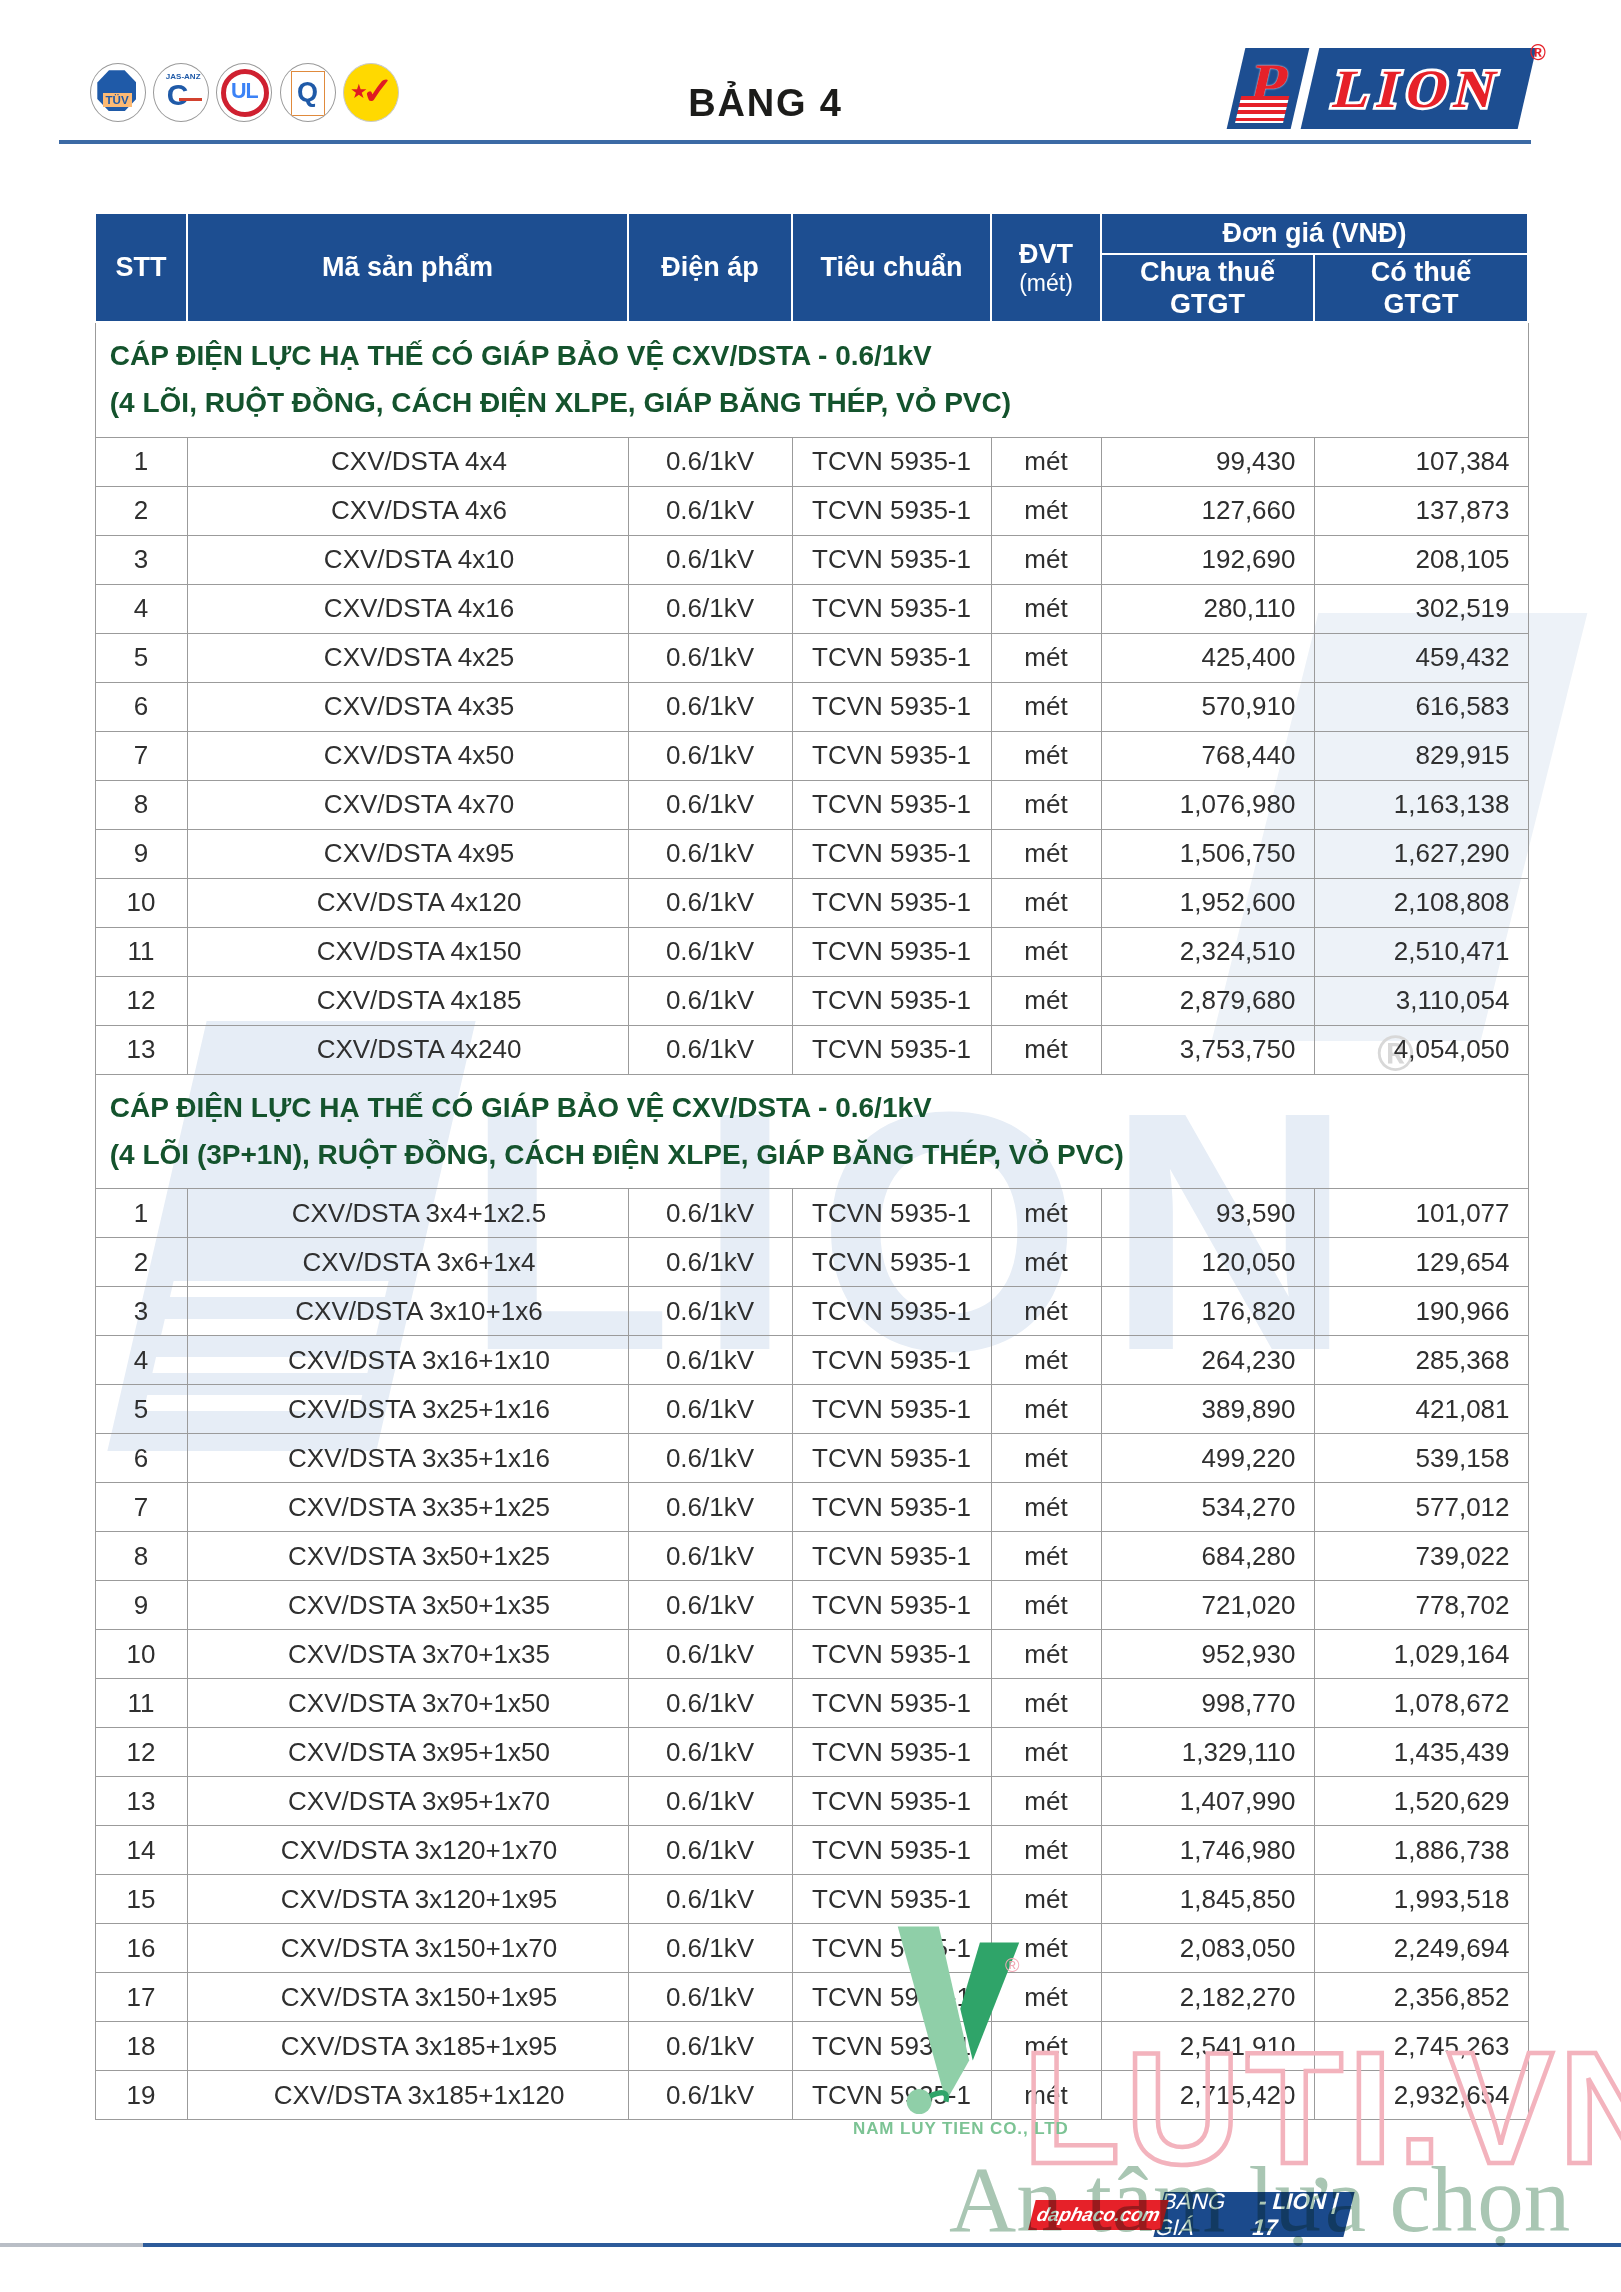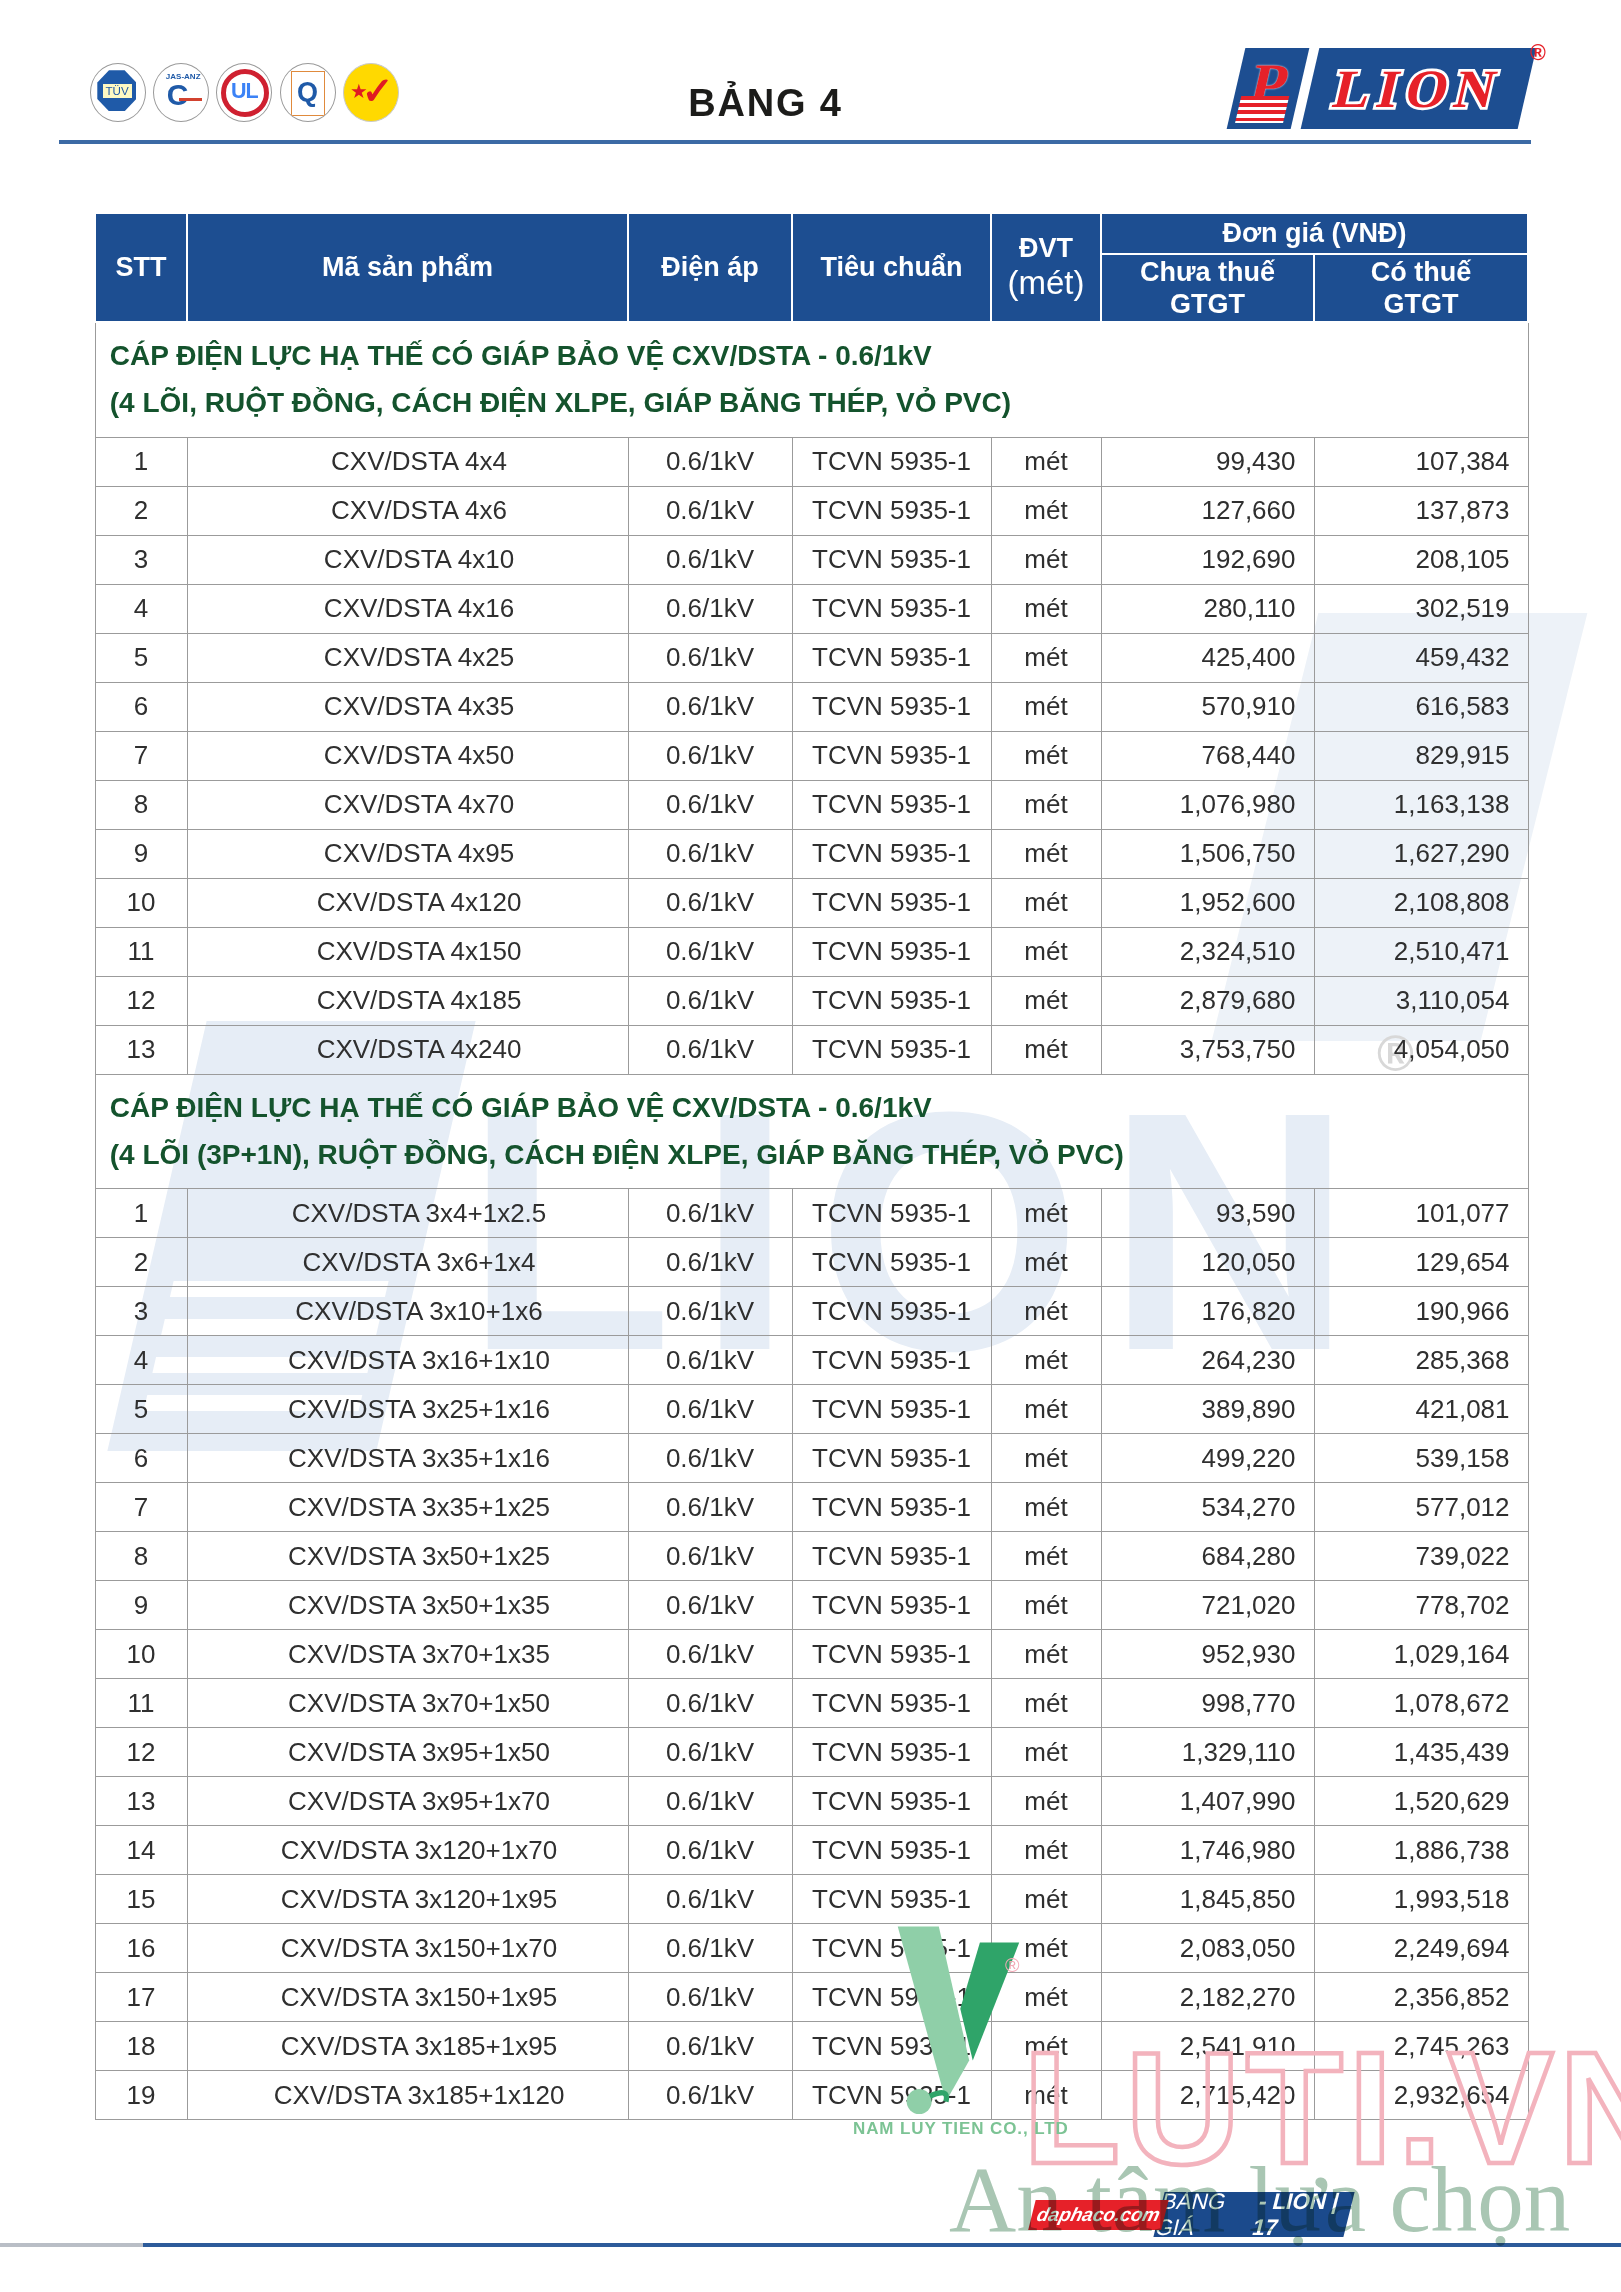--- a/index.html
+++ b/index.html
@@ -7,22 +7,22 @@
     width:1621px; height:2293px; position:relative; background:#ffffff;
     font-family:"Liberation Sans", sans-serif; overflow:hidden;
   }
 
   
   .badges { position:absolute; left:90px; top:63px; display:flex; gap:7.2px; align-items:center; z-index:5; }
   .badge { width:54px; height:57px; border-radius:50%; border:1.8px solid #9a9a9a; background:#fff;
            position:relative; overflow:hidden; flex:0 0 auto; }
   .tuv-oct { position:absolute; left:6.3px; top:6.3px; width:39px; height:41px; background:#1f5aa8;
              clip-path:polygon(30% 0,70% 0,100% 30%,100% 70%,70% 100%,30% 100%,0 70%,0 30%); }
-  .tuv-text { position:absolute; left:11.6px; top:20px; width:29px; height:14.3px; background:#fef9c3;
-              color:#1f5aa8; font-weight:normal; font-size:11.6px; text-align:center; line-height:14.3px; }
+  .tuv-text { position:absolute; left:11.6px; top:29px; width:29px; height:14.3px; background:#fdba74;
+              color:#1f5aa8; font-weight:bold; font-size:11.6px; text-align:center; line-height:14.3px; }
   .jas-top { position:absolute; left:4px; right:0; top:8px; text-align:center; color:#1f5aa8;
              font-weight:bold; font-size:8px; letter-spacing:0; }
   .jas-c  { position:absolute; left:12.5px; top:14.3px; color:#1f5aa8; font-weight:bold; font-size:30px; }
   .jas-line { position:absolute; left:25px; top:34px; width:23px; height:2.7px; background:#d2422f; }
   .ul-ring { position:absolute; left:3.6px; top:4.5px; width:38px; height:38px; border:5.4px solid #cf2030; border-radius:50%; }
   .ul-text { position:absolute; left:0; right:0; top:15px; text-align:center; color:#3b82f6;
              font-weight:bold; font-size:21.5px; letter-spacing:-0.9px; }
   .q-box  { position:absolute; left:10.7px; top:7.2px; width:32px; height:43px; border:1.8px solid #e08a3c; }
   .q-text { position:absolute; left:0; right:0; top:12.5px; text-align:center; color:#1f5aa8; font-weight:bold; font-size:27px; }
   .b-hv   { background:#ffd900; border-color:#c9c9c9; }
@@ -58,21 +58,21 @@
   .wm-text { font-size:340px; font-weight:bold; color:#e6edf6; line-height:421px; letter-spacing:25px; }
   .wm-reg2 { position:absolute; left:1377px; top:1025px; font-size:50px; color:#d8d8d8; font-weight:bold; }
 
   
   .price-table { position:absolute; left:94px; top:212px; width:1433px; border-collapse:collapse;
                  z-index:10; table-layout:fixed; }
   .price-table thead th { background:#1d4e91; color:#fff; font-size:27px; font-weight:bold;
                           border:2.7px solid #ffffff; vertical-align:middle; text-align:center; }
   .price-table thead tr:first-child { height:41px; }
   .price-table thead tr:last-child th { height:64px; line-height:32px; }
-  .th-unit div.sub { font-weight:normal; font-size:33px; }
+  .th-unit div.sub { font-weight:normal; font-size:23px; }
   .price-table tbody td { font-size:26px; color:#2f2f2f; border:1.8px solid #9b9b9b; height:46px;
                           background:transparent; }
   .c0 { text-align:center; }
   .c1 { text-align:center; padding-left:24px; }
   .c2,.c3,.c4 { text-align:center; }
   .c5,.c6 { text-align:right; padding-right:18px; }
   .section-row td { border-top:2.7px solid #4e4e4e; border-bottom:2.7px solid #4e4e4e;
                     padding:9px 9px 10.7px 14.3px; }
   .sec-line { font-size:28px; font-weight:bold; color:#14532d; line-height:47px; white-space:nowrap; }
 

